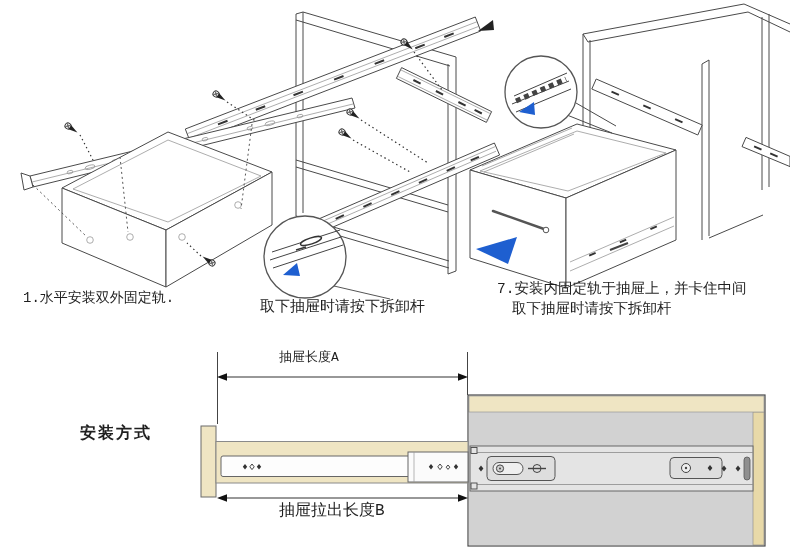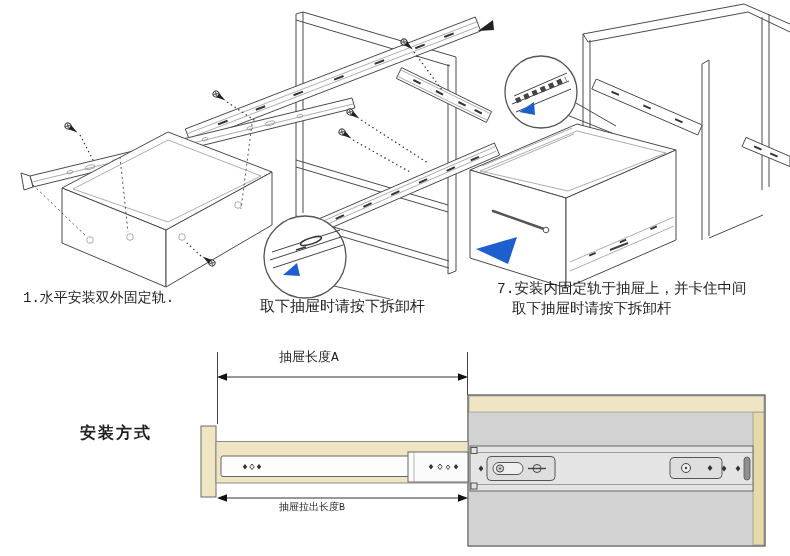--- a/index.html
+++ b/index.html
@@ -6,21 +6,21 @@
   #stage{position:relative;width:790px;height:556px;background:var(--page-bg,#fff);overflow:hidden;
          font-family:Liberation Mono, monospace;}
   #art{position:absolute;left:0;top:0;}
   .cap{position:absolute;color:var(--text,#1f1f1f);white-space:nowrap;line-height:1.15;}
   #cap1{left:23px;top:290px;font-size:14px;}
   #note1{left:260px;top:299px;font-size:15px;}
   #cap2a{left:497px;top:281px;font-size:14.5px;}
   #cap2b{left:512px;top:301px;font-size:14.5px;}
   #title{left:80px;top:425px;font-size:16px;font-weight:bold;letter-spacing:2px;}
   #dima{left:279px;top:351px;font-size:13px;text-align:right;}
-  #dimb{left:279px;top:502px;font-size:10px;}
+  #dimb{left:279px;top:502px;font-size:16px;}
   .ln{stroke:var(--line,#4a4a4a);stroke-width:1;fill:none;}
   .thin{stroke:#8a8a8a;stroke-width:.7;fill:none;}
   .white{fill:#ffffff;stroke:var(--line,#4a4a4a);stroke-width:1;}
   .dash{stroke:#555;stroke-width:1;stroke-dasharray:2 3;fill:none;}
   .dot{stroke:#333;stroke-width:1.2;stroke-dasharray:1.5 3;fill:none;}
   .holedash{stroke:#333;stroke-width:2;fill:none;}
   .blue{fill:var(--accent-blue,#1e5fd0);stroke:none;}
   .dia{fill:#333;stroke:none;}
   .diao{fill:none;stroke:#444;stroke-width:1;}
 </style>

